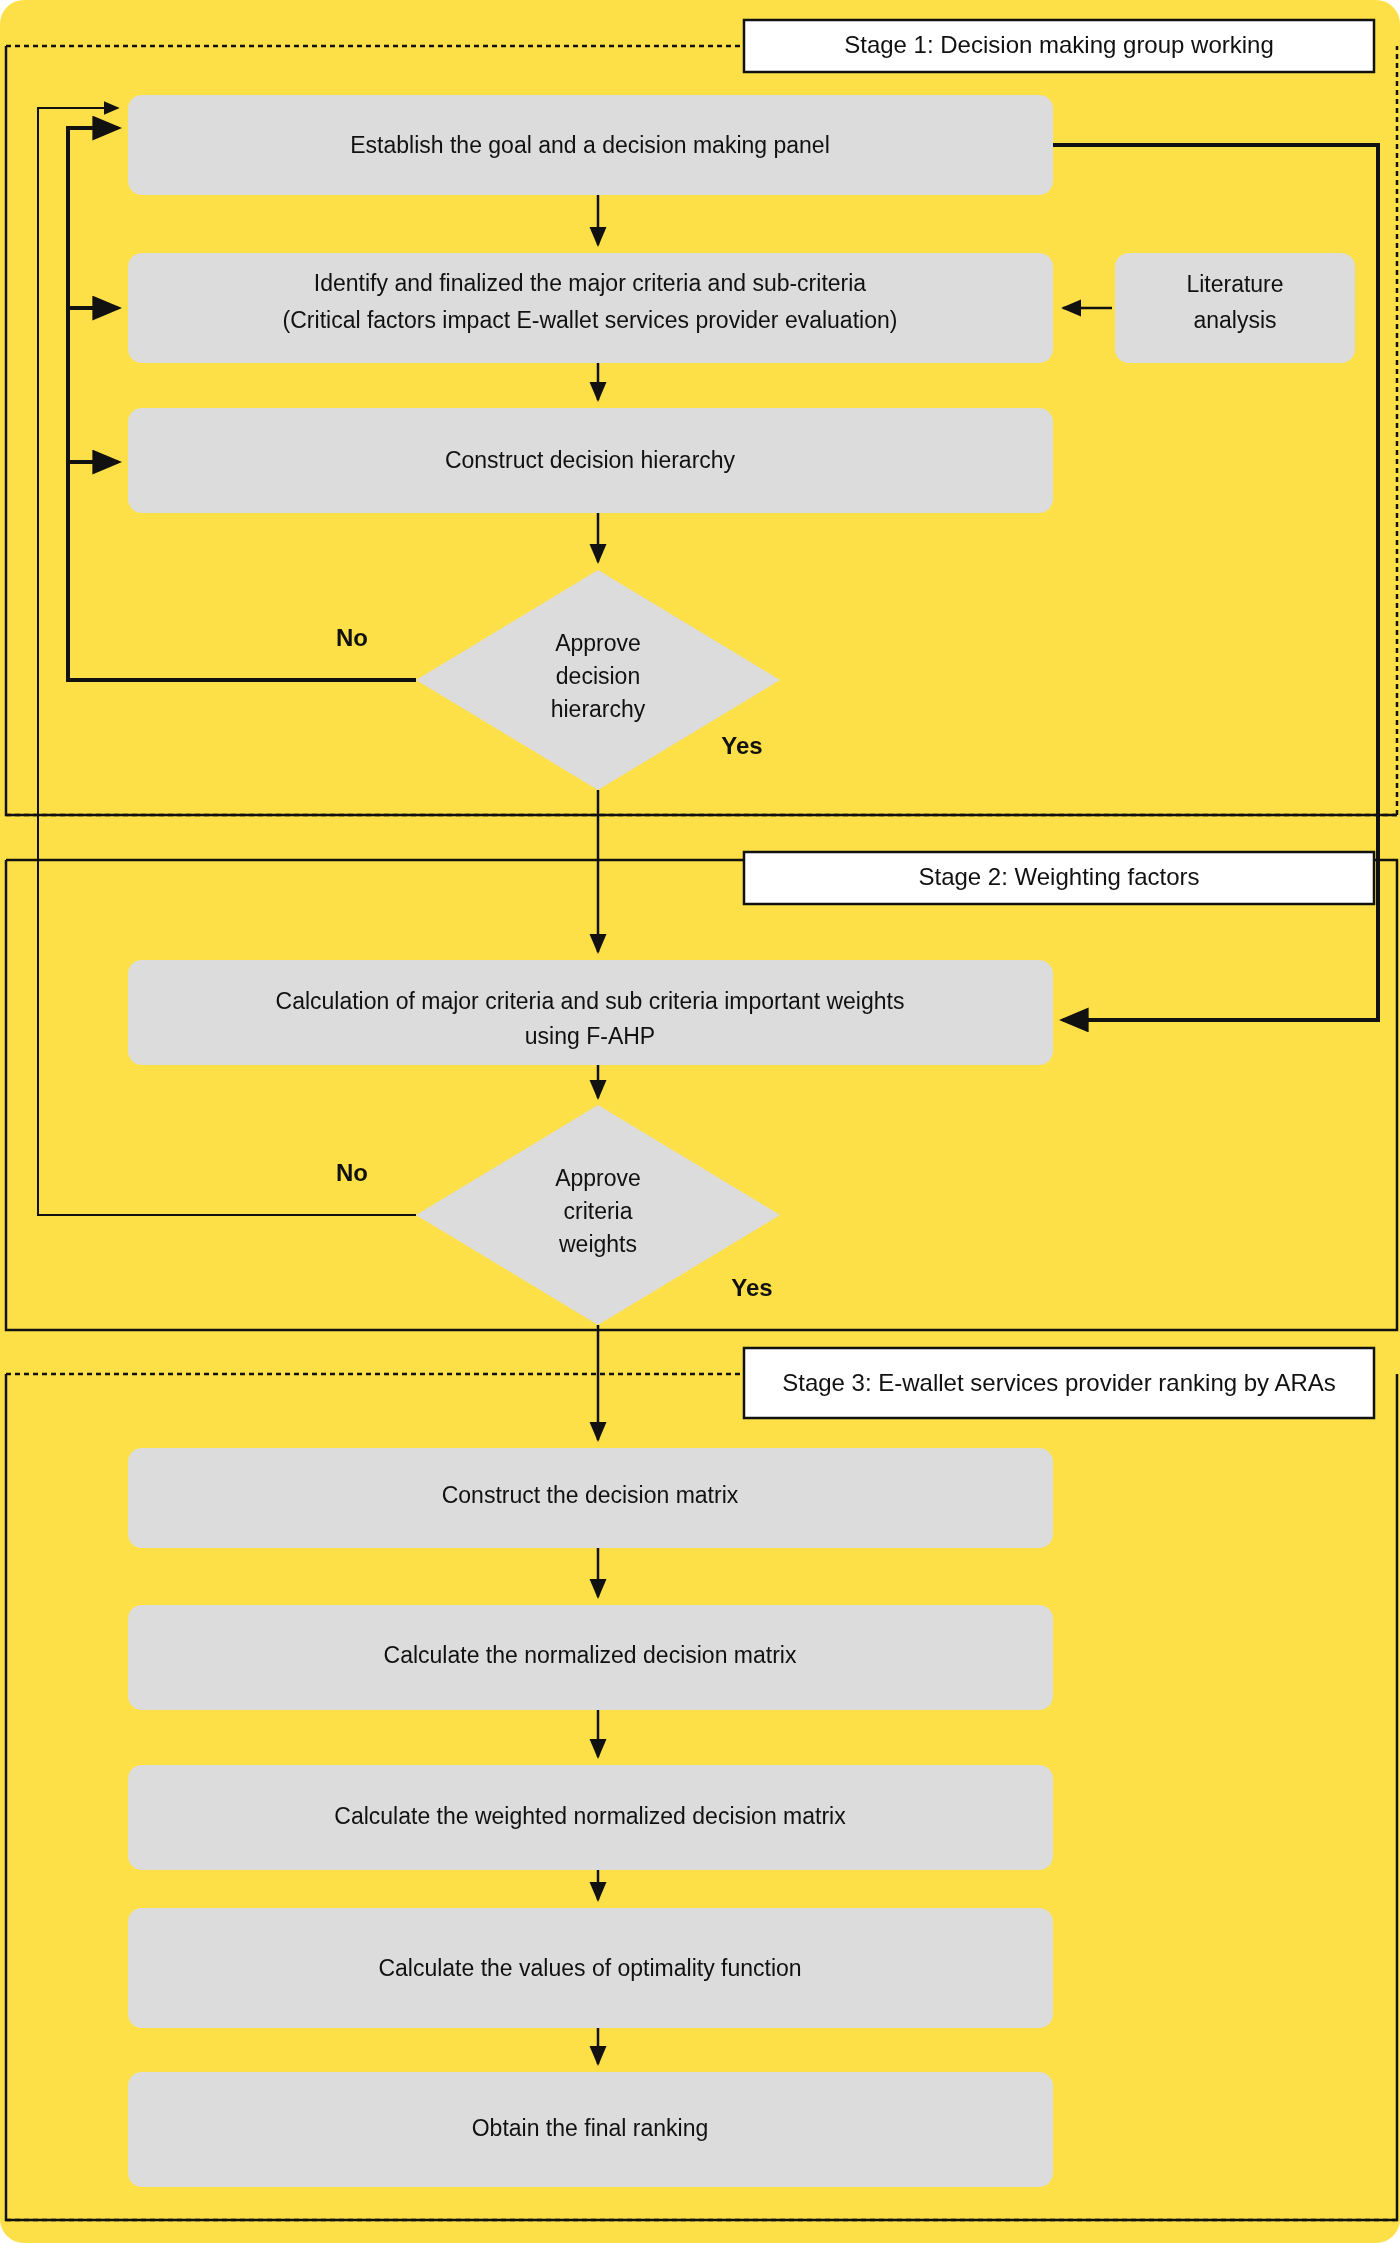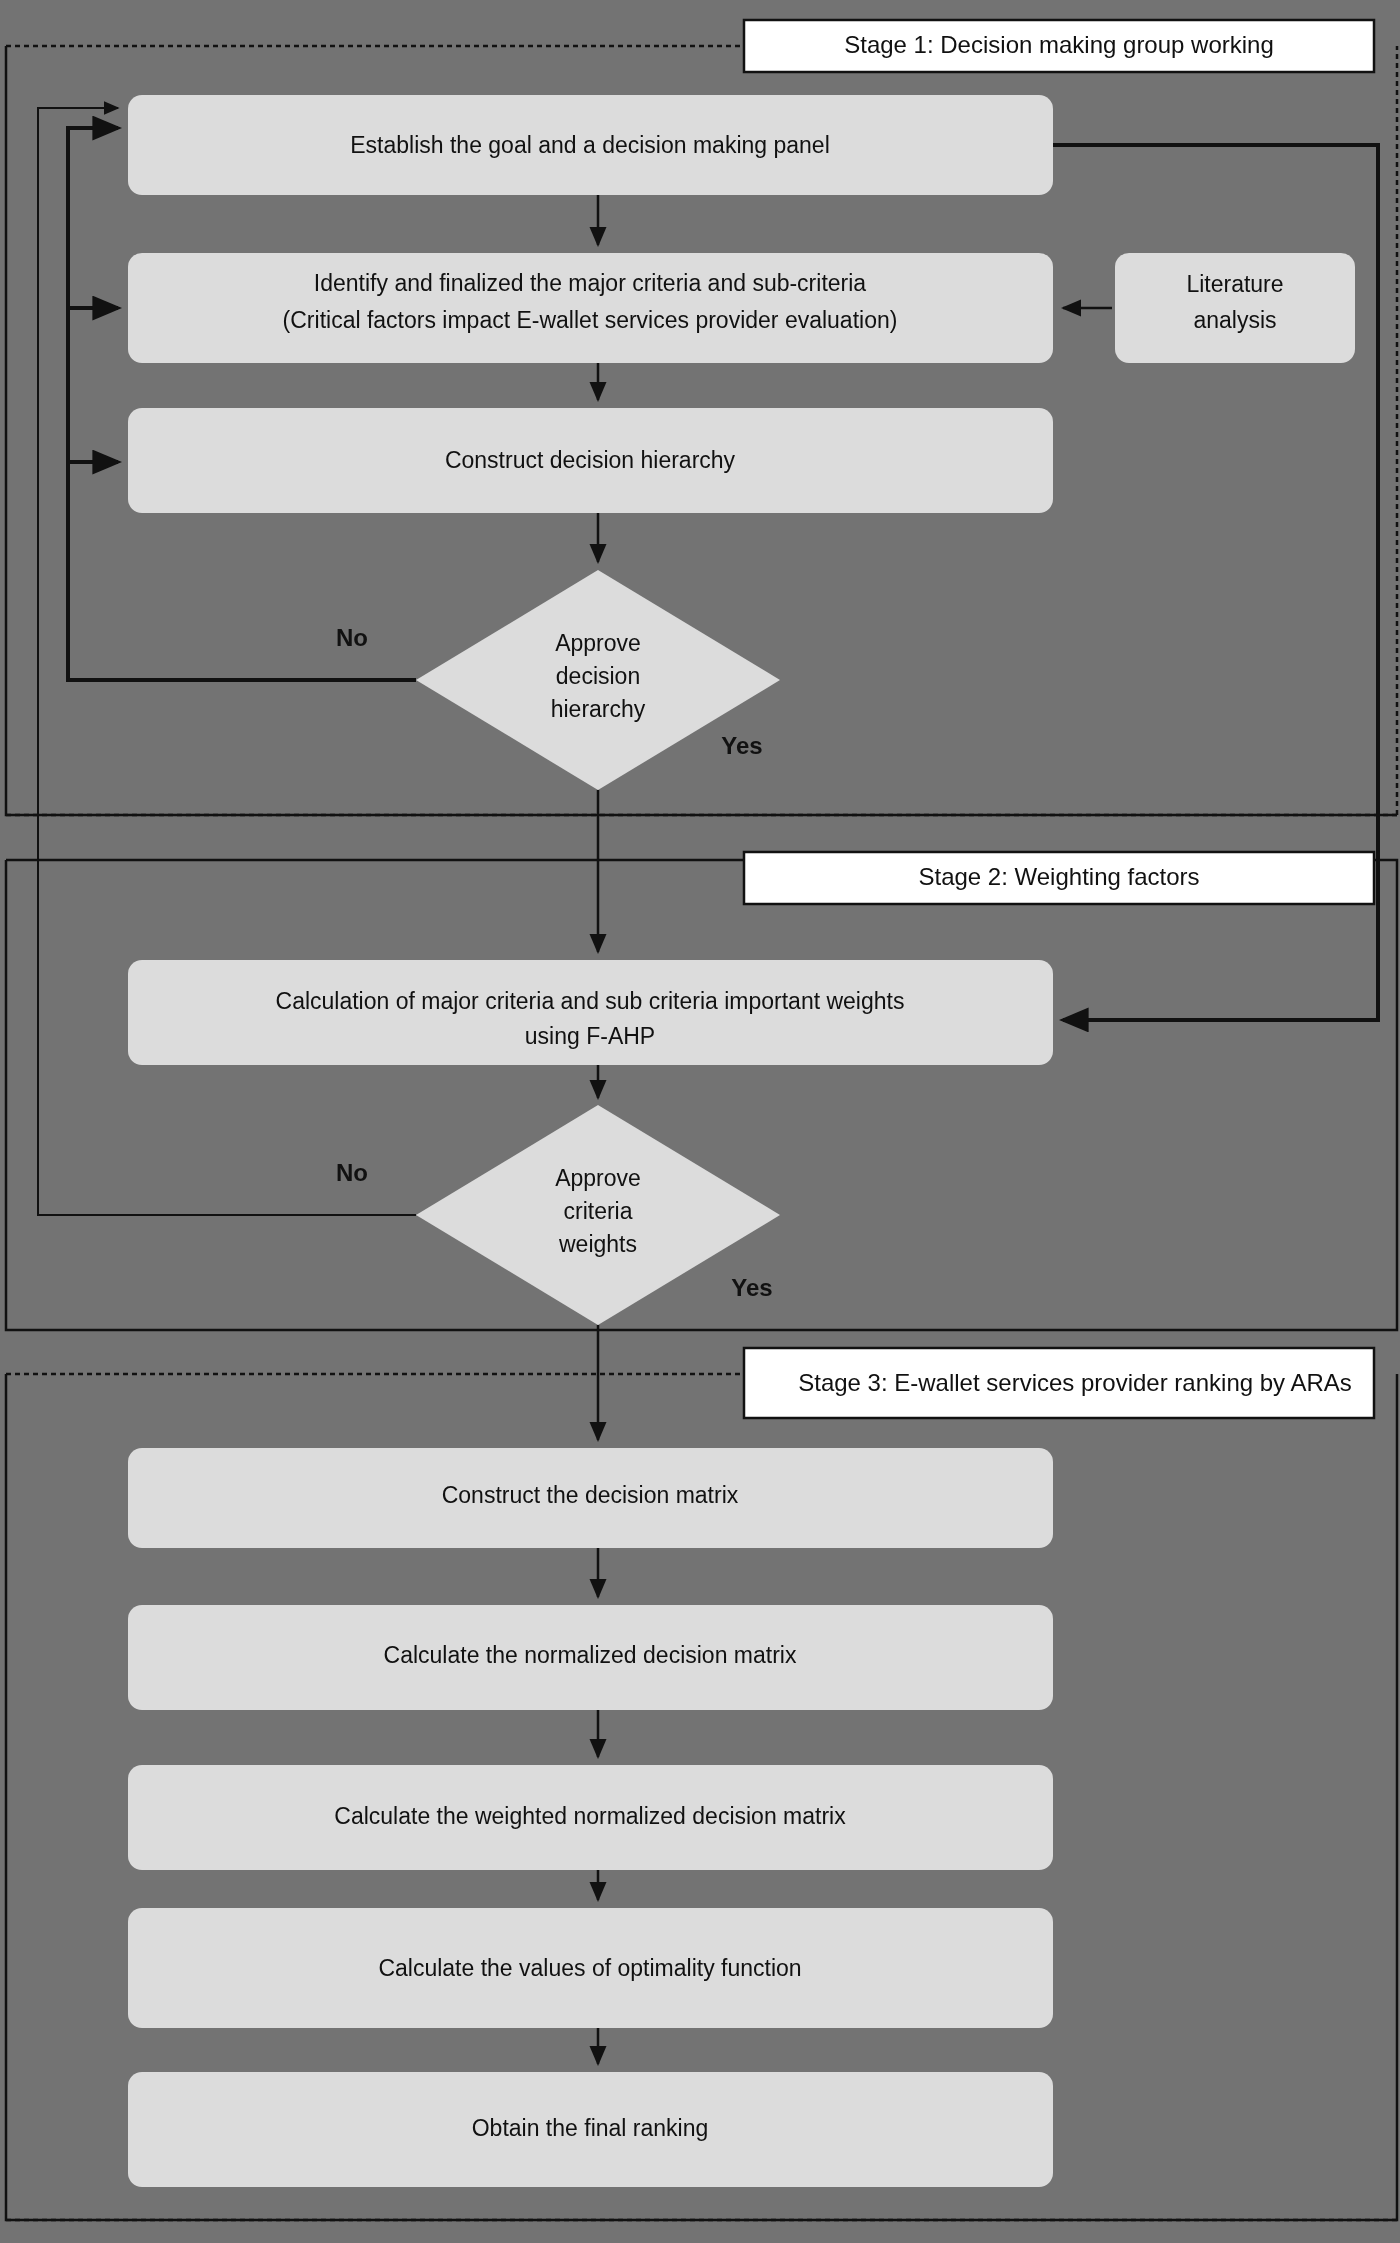--- a/index.html
+++ b/index.html
@@ -1,17 +1,17 @@
 <!DOCTYPE html>
 <html><head>
 <meta charset="utf-8">
 <style>
   html,body{margin:0;padding:0;background:#ffffff;}
   body{font-family:"Liberation Sans", sans-serif;}
-  #page{position:relative;width:1400px;height:2243px;background:#737373;overflow:hidden;}
+  #page{position:relative;width:1400px;height:2243px;background:#fde047;overflow:hidden;border-radius:24px;}
   svg{position:absolute;left:0;top:0;width:1400px;height:2243px;}
   .node-text{font-family:"Liberation Sans", sans-serif;font-size:23px;fill:#111;text-anchor:middle;dominant-baseline:middle;}
   .stage-text{font-family:"Liberation Sans", sans-serif;font-size:24px;fill:#111;text-anchor:middle;dominant-baseline:middle;}
   .branch-text{font-family:"Liberation Sans", sans-serif;font-size:24px;font-weight:bold;fill:#111;text-anchor:middle;dominant-baseline:middle;}
   .proc-rect{fill:#dcdcdc;stroke:none;}
   .diamond{fill:#dcdcdc;stroke:none;}
   .stage-box{fill:#ffffff;stroke:#111;stroke-width:2.5;}
   .container-solid{fill:none;stroke:#111;stroke-width:2.5;}
   .container-dashed{fill:none;stroke:#111;stroke-width:2.5;stroke-dasharray:5 4;}
   .flow{fill:none;stroke:#111;stroke-width:2.5;}
@@ -145,14 +145,14 @@
     <path class="flow-thick" d="M68,462 L118,462" marker-end="url(#arrowbig)"></path>
 
     <path class="flow-thin" d="M416,1215 L38,1215 L38,108 L118,108" marker-end="url(#arrow)"></path>
 
     <text class="branch-text" x="352" y="640">No</text>
     <text class="branch-text" x="742" y="748">Yes</text>
     <text class="branch-text" x="352" y="1175">No</text>
     <text class="branch-text" x="752" y="1290">Yes</text>
   </svg>
 
-  <div style="position:absolute;left:744px;top:1348px;width:630px;height:70px;display:flex;align-items:center;justify-content:center;text-align:center;font-size:24px;color:#111;line-height:1.25;pointer-events:none;padding-left:16px;">Stage 3: E-wallet services provider ranking by ARAs</div>
+  <div style="position:absolute;left:744px;top:1348px;width:630px;height:70px;display:flex;align-items:center;justify-content:center;text-align:center;font-size:24px;color:#111;line-height:1.25;pointer-events:none;">Stage 3: E-wallet services provider ranking by ARAs</div>
 </div>
 
 </body></html>

